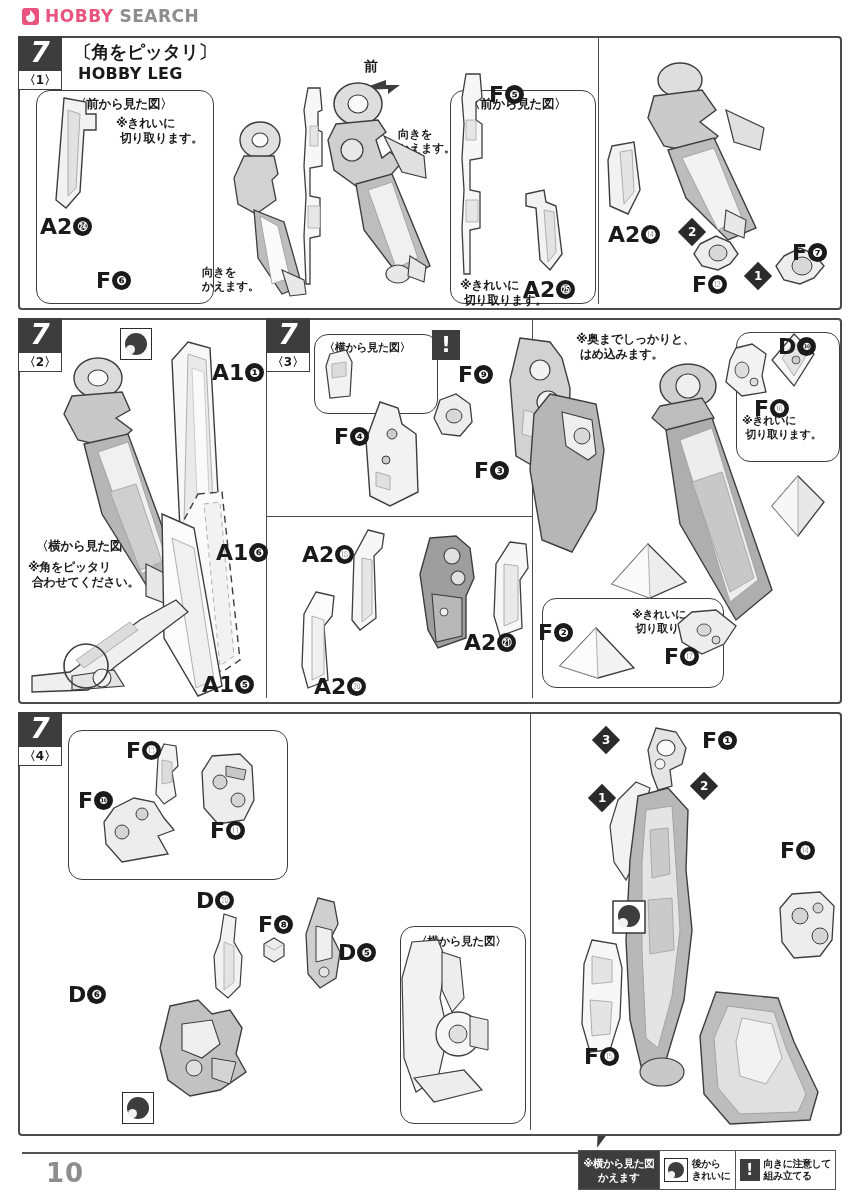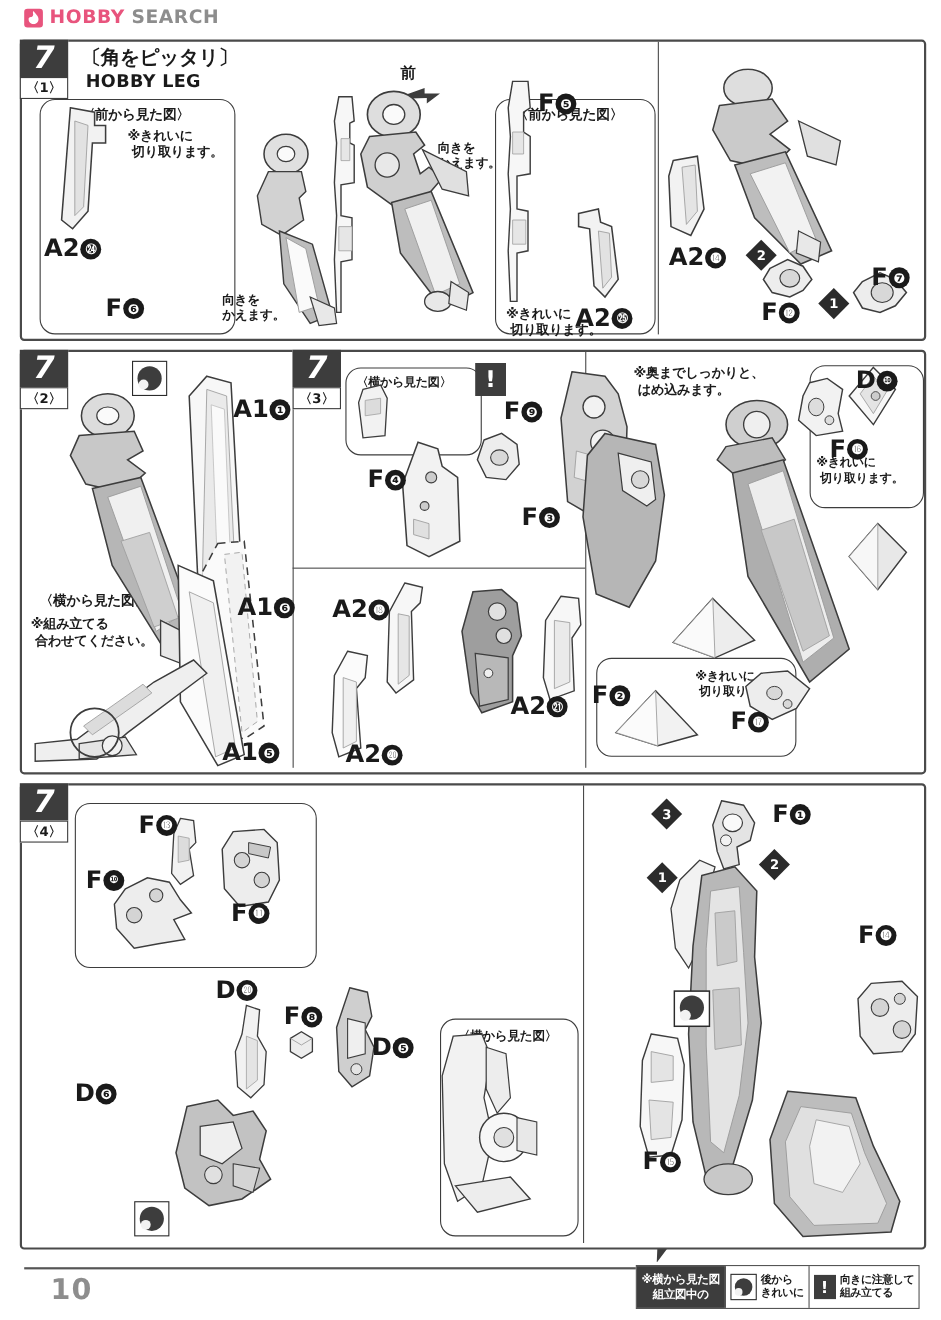--- a/index.html
+++ b/index.html
@@ -402,21 +402,21 @@
     <div class="note" style="position:absolute;left:556px;top:12px;">※奥までしっかりと、
  はめ込みます。</div>
     <div class="callout" style="left:716px;top:12px;width:102px;height:128px;"></div>
     <div class="note" style="position:absolute;left:722px;top:94px;font-size:11px;">※きれいに
  切り取ります。</div>
     <div class="callout" style="left:522px;top:278px;width:180px;height:88px;"></div>
     <div class="note" style="position:absolute;left:612px;top:288px;font-size:11px;">※きれいに
  切り取ります。</div>
 
     <div class="viewlabel" style="position:absolute;left:16px;top:218px;">〈横から見た図〉</div>
-    <div class="note" style="position:absolute;left:8px;top:240px;">※組み立てる
+    <div class="note" style="position:absolute;left:8px;top:240px;">※角をピッタリ
  合わせてください。</div>
   </div>
 
   <div class="badge-later" style="left:120px;top:328px;">
     <div class="gl"></div>
   </div>
   <div class="badge-warn" style="left:432px;top:330px;">!</div>
 
   <div class="part" style="left:50px;top:352px;">
     <svg width="140" height="270" viewBox="0 0 140 270">
@@ -807,21 +807,21 @@
   <div class="seq" style="left:694px;top:776px;">
     <span>2</span>
   </div>
 
   <div class="footrule"></div>
   <div class="pageno">10</div>
 
   <div class="legend">
     <div class="lg-title">
       <span>※横から見た図</span>
-      <span>組立図中の</span>
+      <span>かえます</span>
     </div>
     <div class="lg-item">
       <div class="mini-later">
           <div class="gl"></div>
         </div>
       <span class="lbl">後から
 きれいに</span>
     </div>
     <div class="lg-item">
       <div class="mini-warn">!</div>

